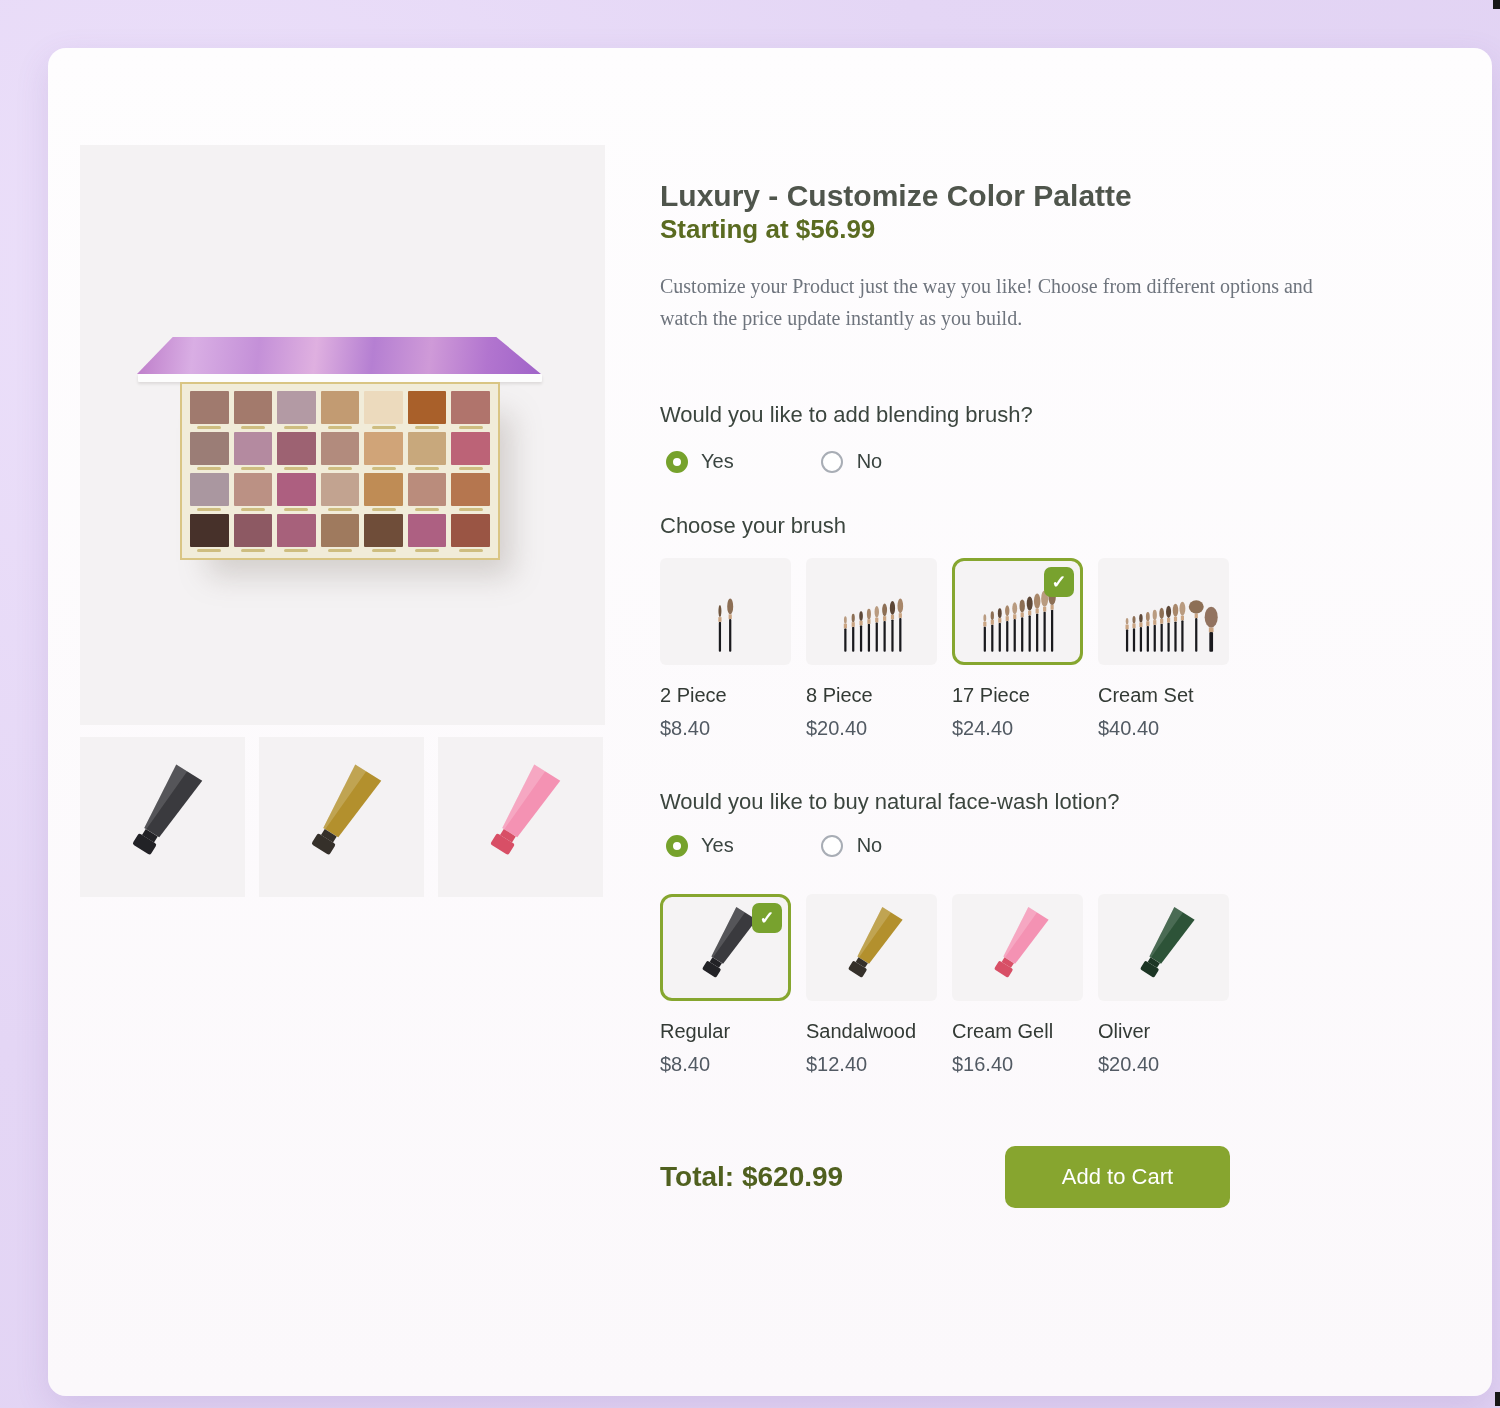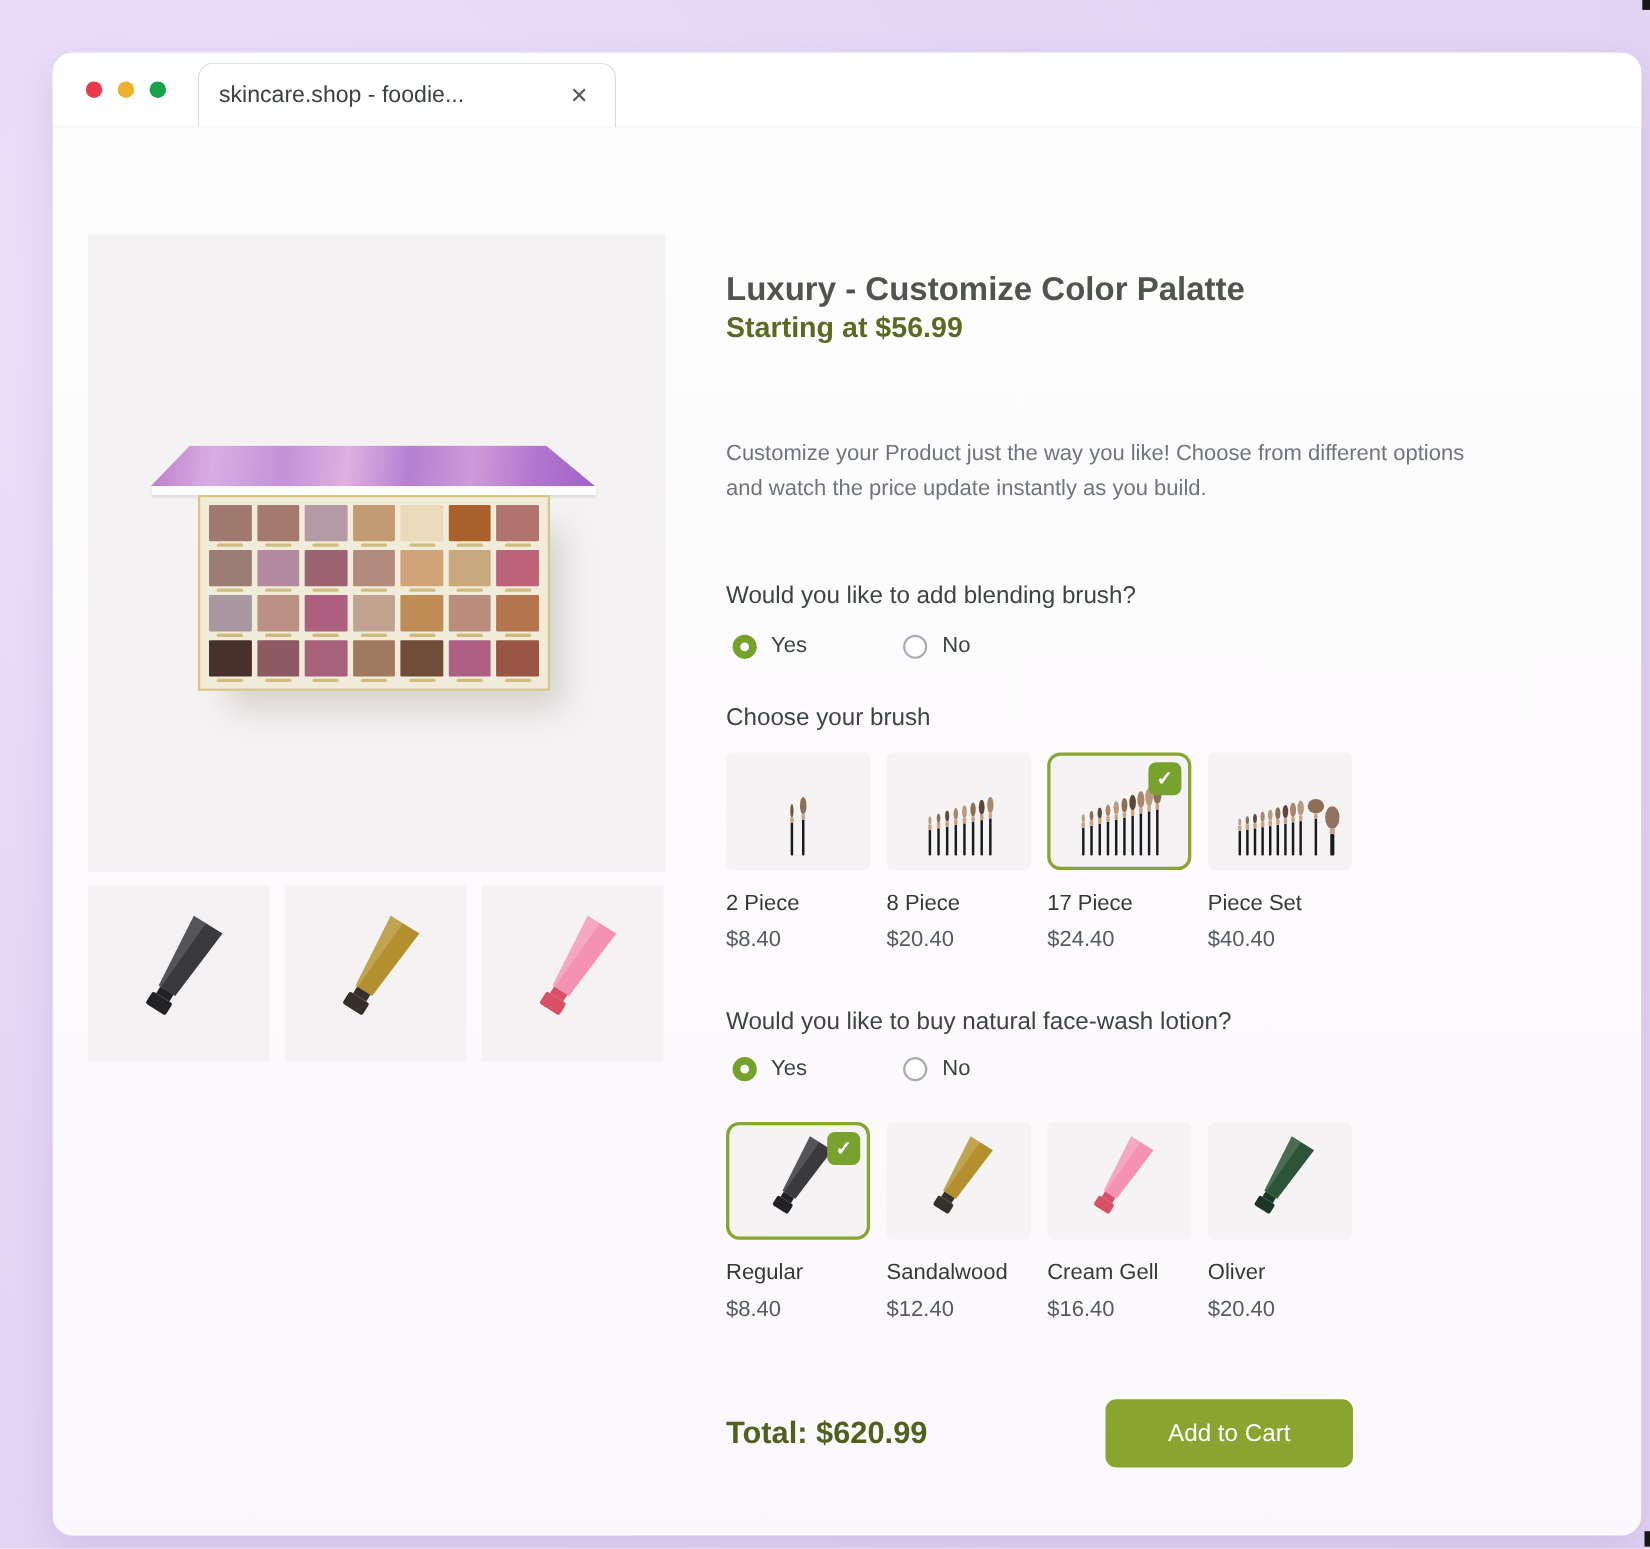--- a/index.html
+++ b/index.html
@@ -44,21 +44,21 @@
   .pal-label { width:62%; height:3px; margin:2px 0 3px; border-radius:2px; background:#c5b169; opacity:.8; }
 
   .thumbs { display:flex; gap:14px; margin-top:12px; }
   .thumb { width:165px; height:160px; background:#f4f2f3; display:flex; align-items:center; justify-content:center; }
   .thumb svg { width:118px; height:118px; }
 
   
   .right-col { position:absolute; left:612px; top:130px; width:726px; }
   .p-title { font-size:30px; line-height:36px; font-weight:600; color:#4f554c; }
   .p-price { font-size:26px; line-height:30px; font-weight:600; color:#5a6b21; }
-  .p-desc { margin-top:84px; max-width:705px; font-size:20px; line-height:32px; color:#6e747d; }
+  .p-desc { margin-top:26px; max-width:705px; font-size:20px; line-height:32px; color:#6e747d;font-family:Liberation Serif, serif; }
 
   .q-heading { font-size:22px; line-height:26px; font-weight:500; color:#3b453e; }
   .q1 { margin-top:68px; }
   .q2 { margin-top:49px; }
   .choose-heading { margin-top:37px; font-size:22px; line-height:26px; font-weight:400; color:#3b453e; }
 
   .radio-row { display:flex; align-items:flex-start; margin-top:22px; padding-left:6px; height:26px; }
   .radio-row.second { margin-top:19px; }
   .radio-group { display:flex; align-items:center; gap:13px; cursor:pointer; }
   .radio-group.no { margin-left:87px;gap:14px; }
@@ -89,31 +89,20 @@
   .artifact { position:absolute; background:#161616; }
   .artifact.a1 { right:0; top:0; width:7px; height:9px; }
   .artifact.a2 { right:0; bottom:2px; width:5px; height:14px; }
 </style>
 </head>
 <body>
 
 <div class="stage">
   <div class="window">
 
-    <div class="tabbar">
-      <div class="lights">
-        <span class="light" style="background:#e93a4c"></span>
-        <span class="light" style="background:#efb02b"></span>
-        <span class="light" style="background:#17a34a"></span>
-      </div>
-      <div class="tab">
-        <span class="tab-title">skincare.shop - foodie...</span>
-        <span class="tab-close">✕</span>
-      </div>
-    </div>
 
     <div class="content">
 
       <div class="left-col">
         <div class="main-image">
           <div class="palette">
             <div class="pal-lid"></div>
             <div class="pal-edge"></div>
             <div class="pal-base">
               <div class="pal-grid" id="swatch-grid">
@@ -402,21 +391,21 @@
                   <rect x="83.5" y="57.4" width="3.4" height="5" fill="#caa482"></rect>
                   <ellipse cx="85.2" cy="49.9" rx="3.16" ry="7.5" fill="#b99b80"></ellipse>
                   <rect x="98.8" y="60" width="2.4" height="36" rx="1" fill="#1a1a1e"></rect>
                   <rect x="98.3" y="55" width="3.4" height="5" fill="#caa482"></rect>
                   <ellipse cx="100" cy="48" rx="8" ry="7" fill="#8d6f55"></ellipse>
                   <rect x="114" y="75" width="4" height="21" rx="1" fill="#1a1a1e"></rect>
                   <rect x="113.5" y="70" width="5" height="5" fill="#caa482"></rect>
                   <ellipse cx="116" cy="59" rx="7" ry="11" fill="#927360"></ellipse>
                 </svg>
             </div>
-            <div class="option-name">Piece Set</div>
+            <div class="option-name">Cream Set</div>
             <div class="option-price">$40.40</div>
           </div>
         </div>
 
         <div class="q-heading q2">Would you like to buy natural face-wash lotion?</div>
         <div class="radio-row second">
           <label class="radio-group">
             <span class="radio selected"></span>
             <span class="radio-label">Yes</span>
           </label>

